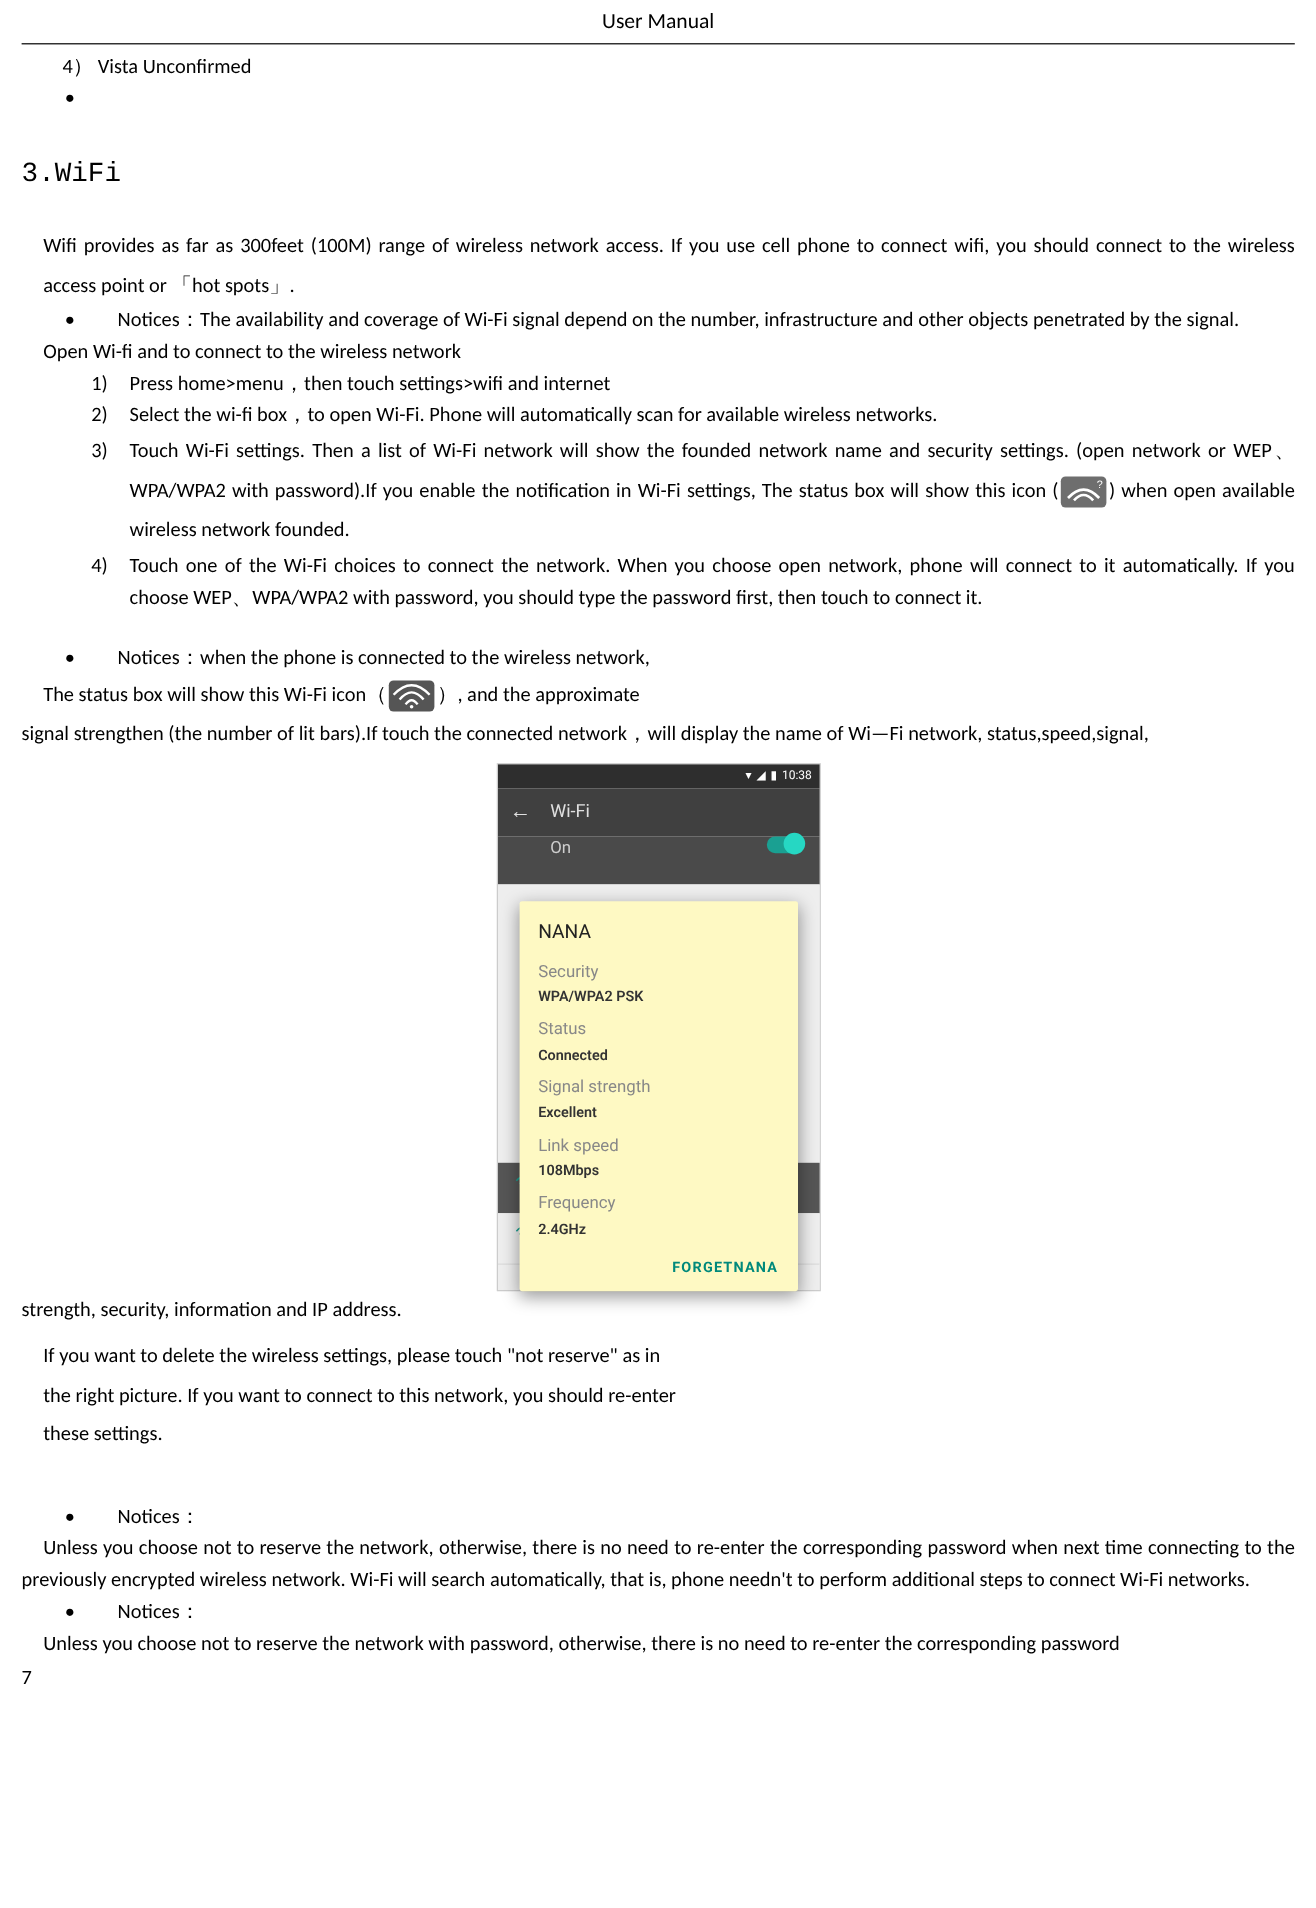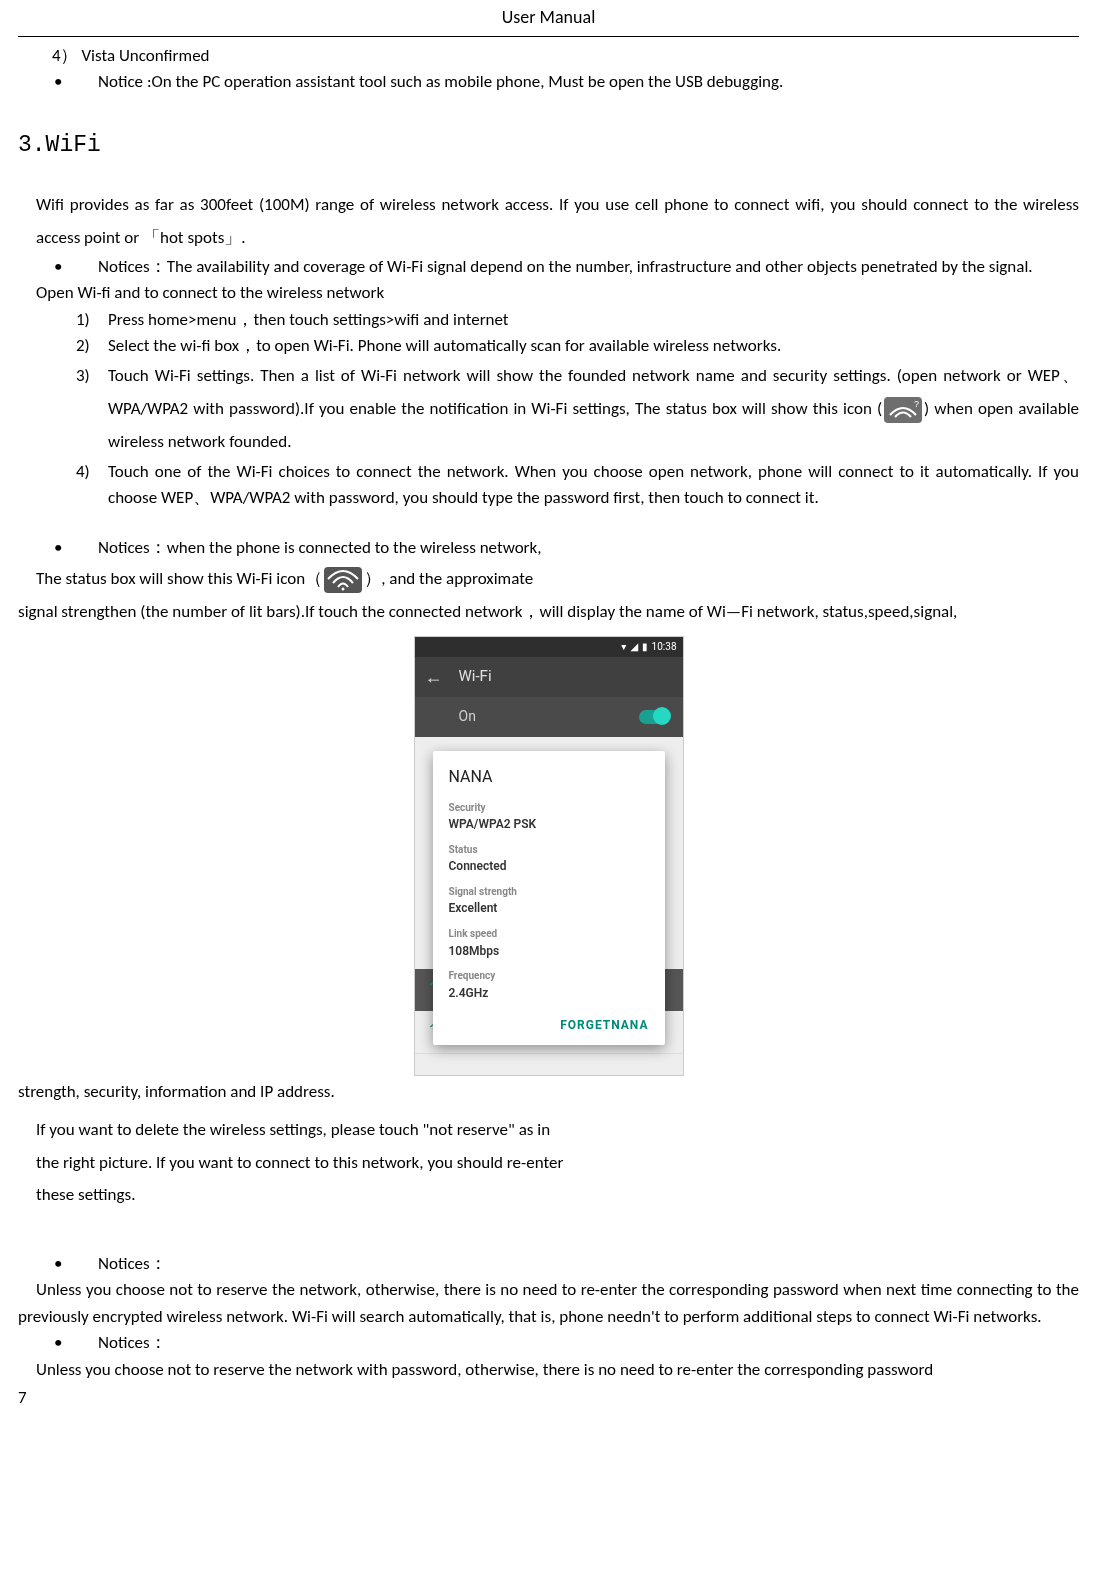--- a/index.html
+++ b/index.html
@@ -46,30 +46,30 @@
     width: 270px; height: 440px;
     background: #e9e9e9;
     font-family: Roboto, Arial, sans-serif;
     display:flex; flex-direction:column;
     position: relative;
     border: 1px solid #ccc;
   }
   .statusbar { height:20px; background:#2e2e2e; color:#fff; font-size:10px; display:flex; justify-content:flex-end; align-items:center; padding:0 6px; gap:4px;}
   .appbar { height:40px; background:#404040; color:#e0e0e0; display:flex; align-items:center; padding:0 10px; font-size:15px; gap:16px;}
   .arrowback { font-size:18px; }
-  .onrow { height:40px; background:#4a4a4a; color:#cfcfcf; display:flex; align-items:center; justify-content:space-between; padding:0 14px 0 44px; font-size:14px;gap:18px;}
+  .onrow { height:40px; background:#4a4a4a; color:#cfcfcf; display:flex; justify-content:space-between; padding:0 14px 0 44px; font-size:14px;gap:18px;}
   .switch { width:30px; height:14px; background:#1aa092; border-radius:7px; position:relative;}
   .switch::after { content:""; position:absolute; right:-2px; top:-3px; width:18px; height:18px; border-radius:50%; background:#26d7c3;}
   .dialog {
     position:absolute; left:18px; right:18px; top:114px;
-    background:#ffffff; border-radius:2px; box-shadow:0 4px 14px rgba(0,0,0,.4);
+    background:#fef9c3; border-radius:2px; box-shadow:0 4px 14px rgba(0,0,0,.4);
     padding:14px 16px 10px 16px; color:#333; font-size:12px;
   }
   .dialog .nname { font-size:16px; color:#222; margin-bottom:10px;}
-  .dialog .lbl { font-size:10px; color:#888; margin-top:8px;font-weight:bold;}
+  .dialog .lbl { font-size:14px; color:#888; margin-top:8px;}
   .dialog .val { font-size:12px; color:#333; font-weight:600;}
   .dialog .btns { display:flex; justify-content:flex-end; margin-top:14px; font-size:12px; font-weight:700; color:#00897b; letter-spacing:1px;}
   .listitem { height:42px; display:flex; align-items:center; padding:0 14px; font-size:13px; color:#444; background:#eee; gap:12px;}
   .listitem-dark { background:#565656; color:#ddd; }
   .wifi-icon-sm { display:inline-block; width:16px; color:#1aa092; }
   .wifi-icon-sm svg { width:16px; height:16px; }
   .list-below { margin-top:auto; display:flex; flex-direction:column;}
   .phone-spacer { flex:1; background:#eee; }
 
   .strength-line { margin-left:0; line-height:1.9; }
@@ -79,21 +79,20 @@
 </head>
 <body>
 
 <div class="header">User    Manual</div>
 <div class="hr"></div>
 
 <div class="indent1">4） Vista    Unconfirmed</div>
 
 <div class="bullet-row">
   <div class="bullet-dot">•</div>
-  <div>Notice :On the PC operation assistant tool such as mobile phone, Must be open the USB debugging.</div>
 </div>
 
 <div class="section-title">3.WiFi</div>
 
 <div class="wifi-intro">Wifi    provides as far as 300feet (100M) range of wireless network access. If you use cell phone to connect wifi, you should connect to the wireless access point or   「hot spots」.</div>
 
 <div class="bullet-row" style="text-align:justify;">
   <div class="bullet-dot">•</div>
   <div style="flex:1; text-align:justify;">Notices：The availability and coverage of Wi-Fi signal depend on the number, infrastructure and other objects penetrated by the signal.</div>
 </div>

